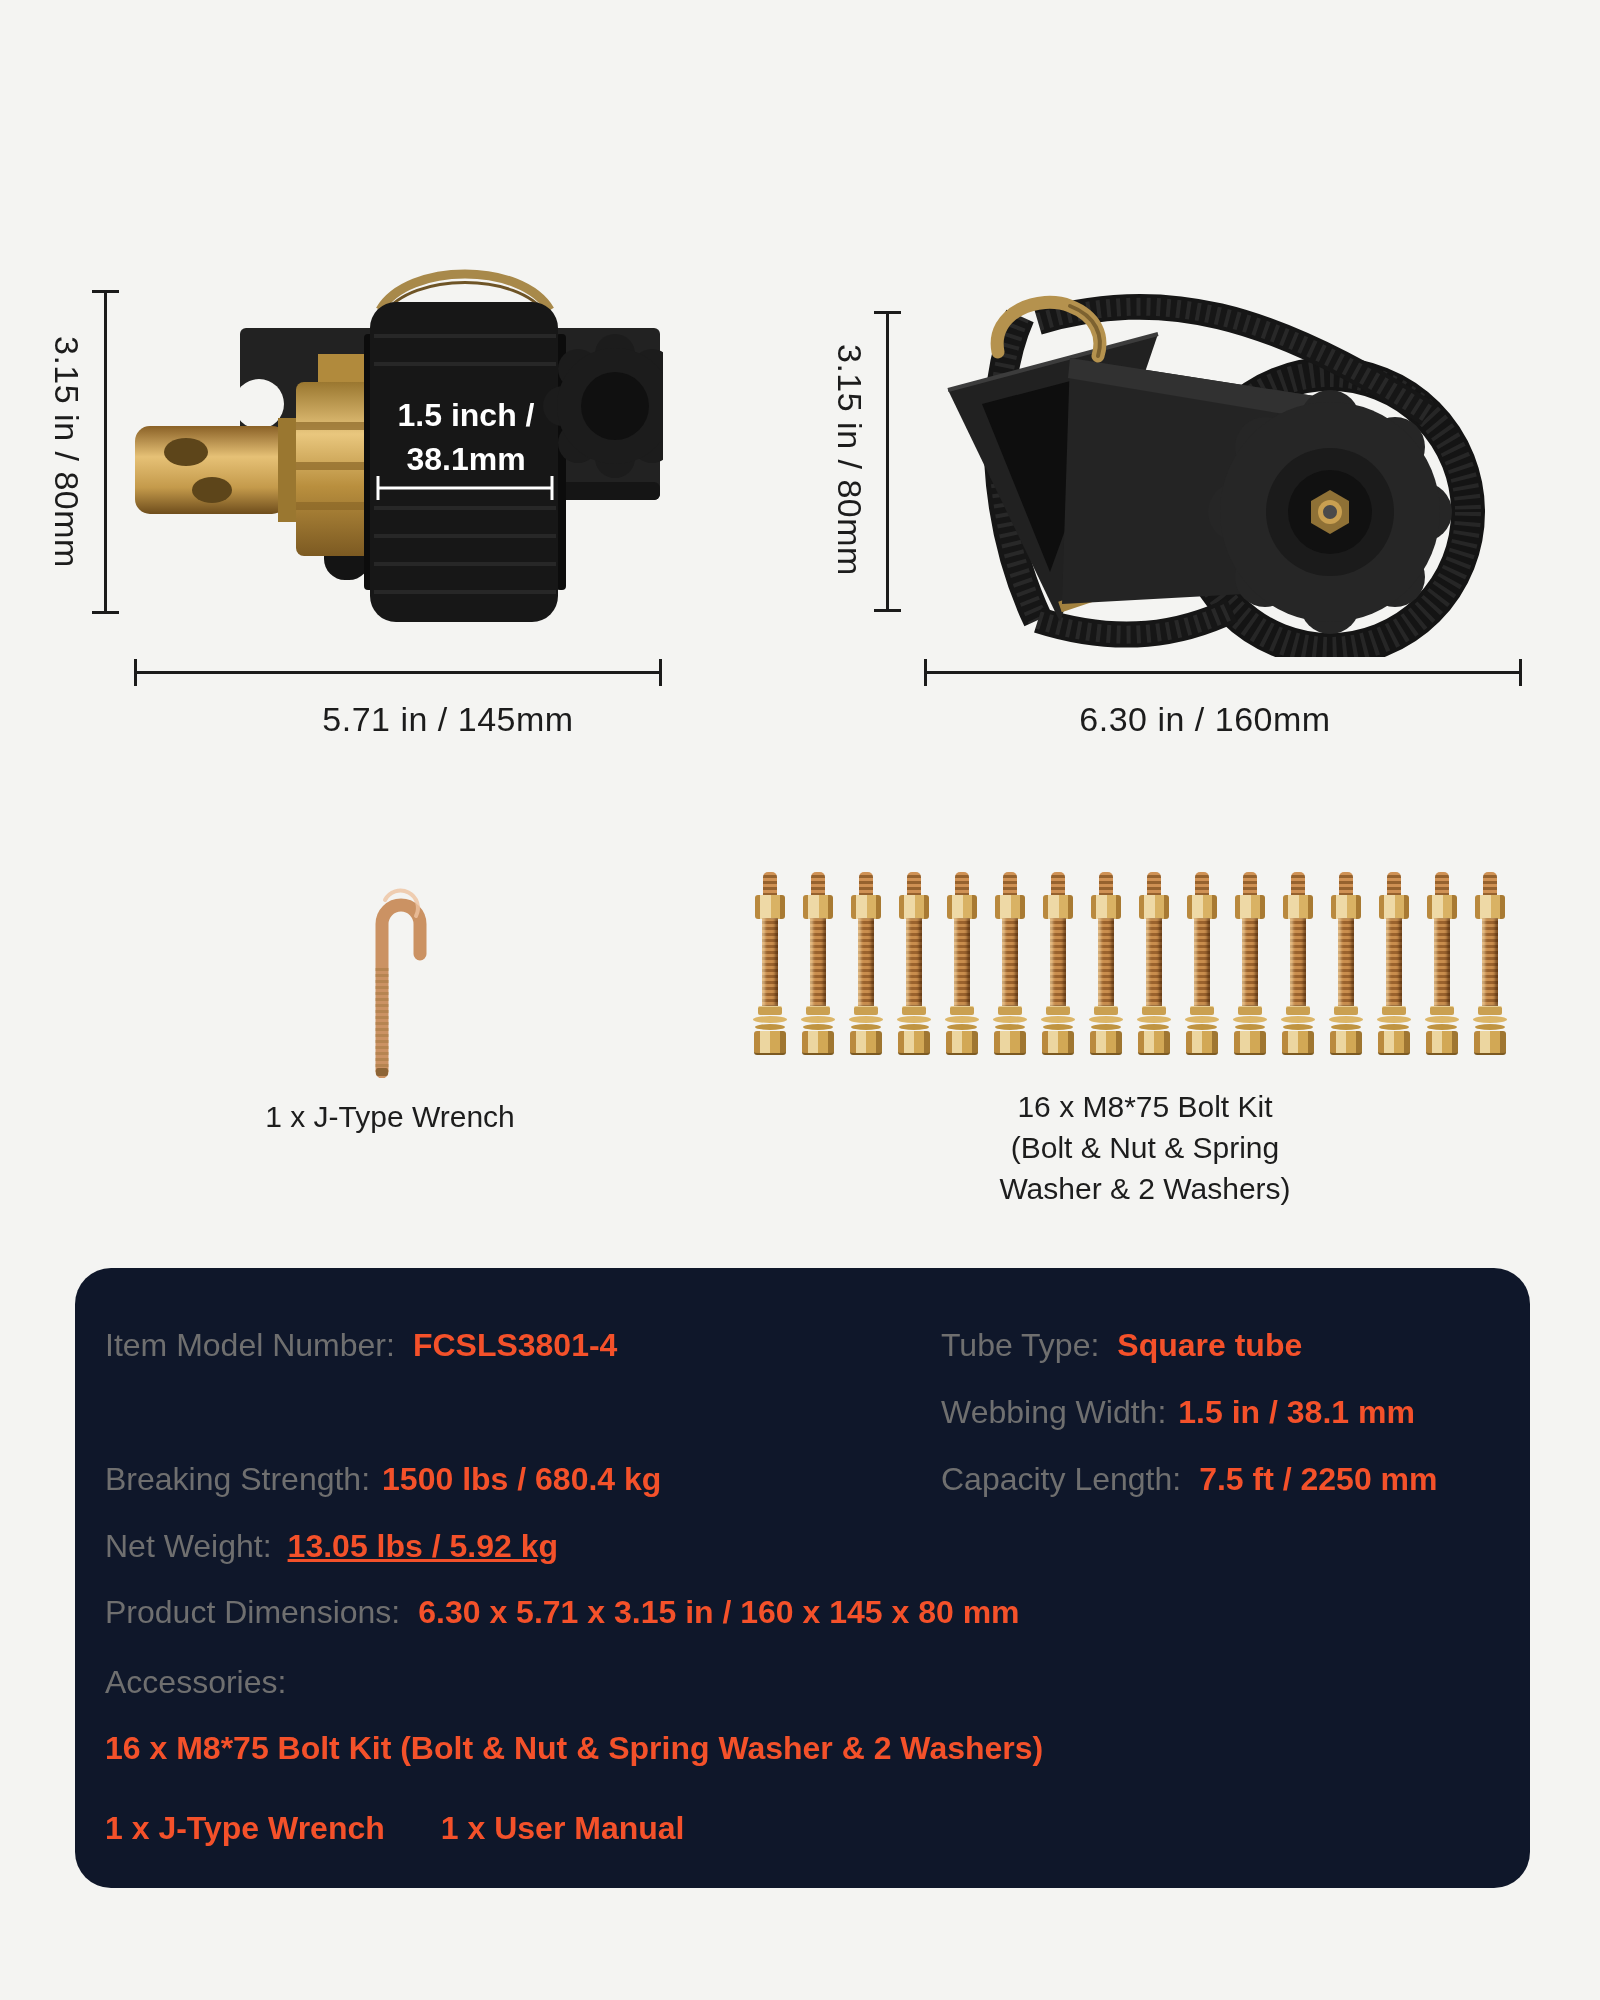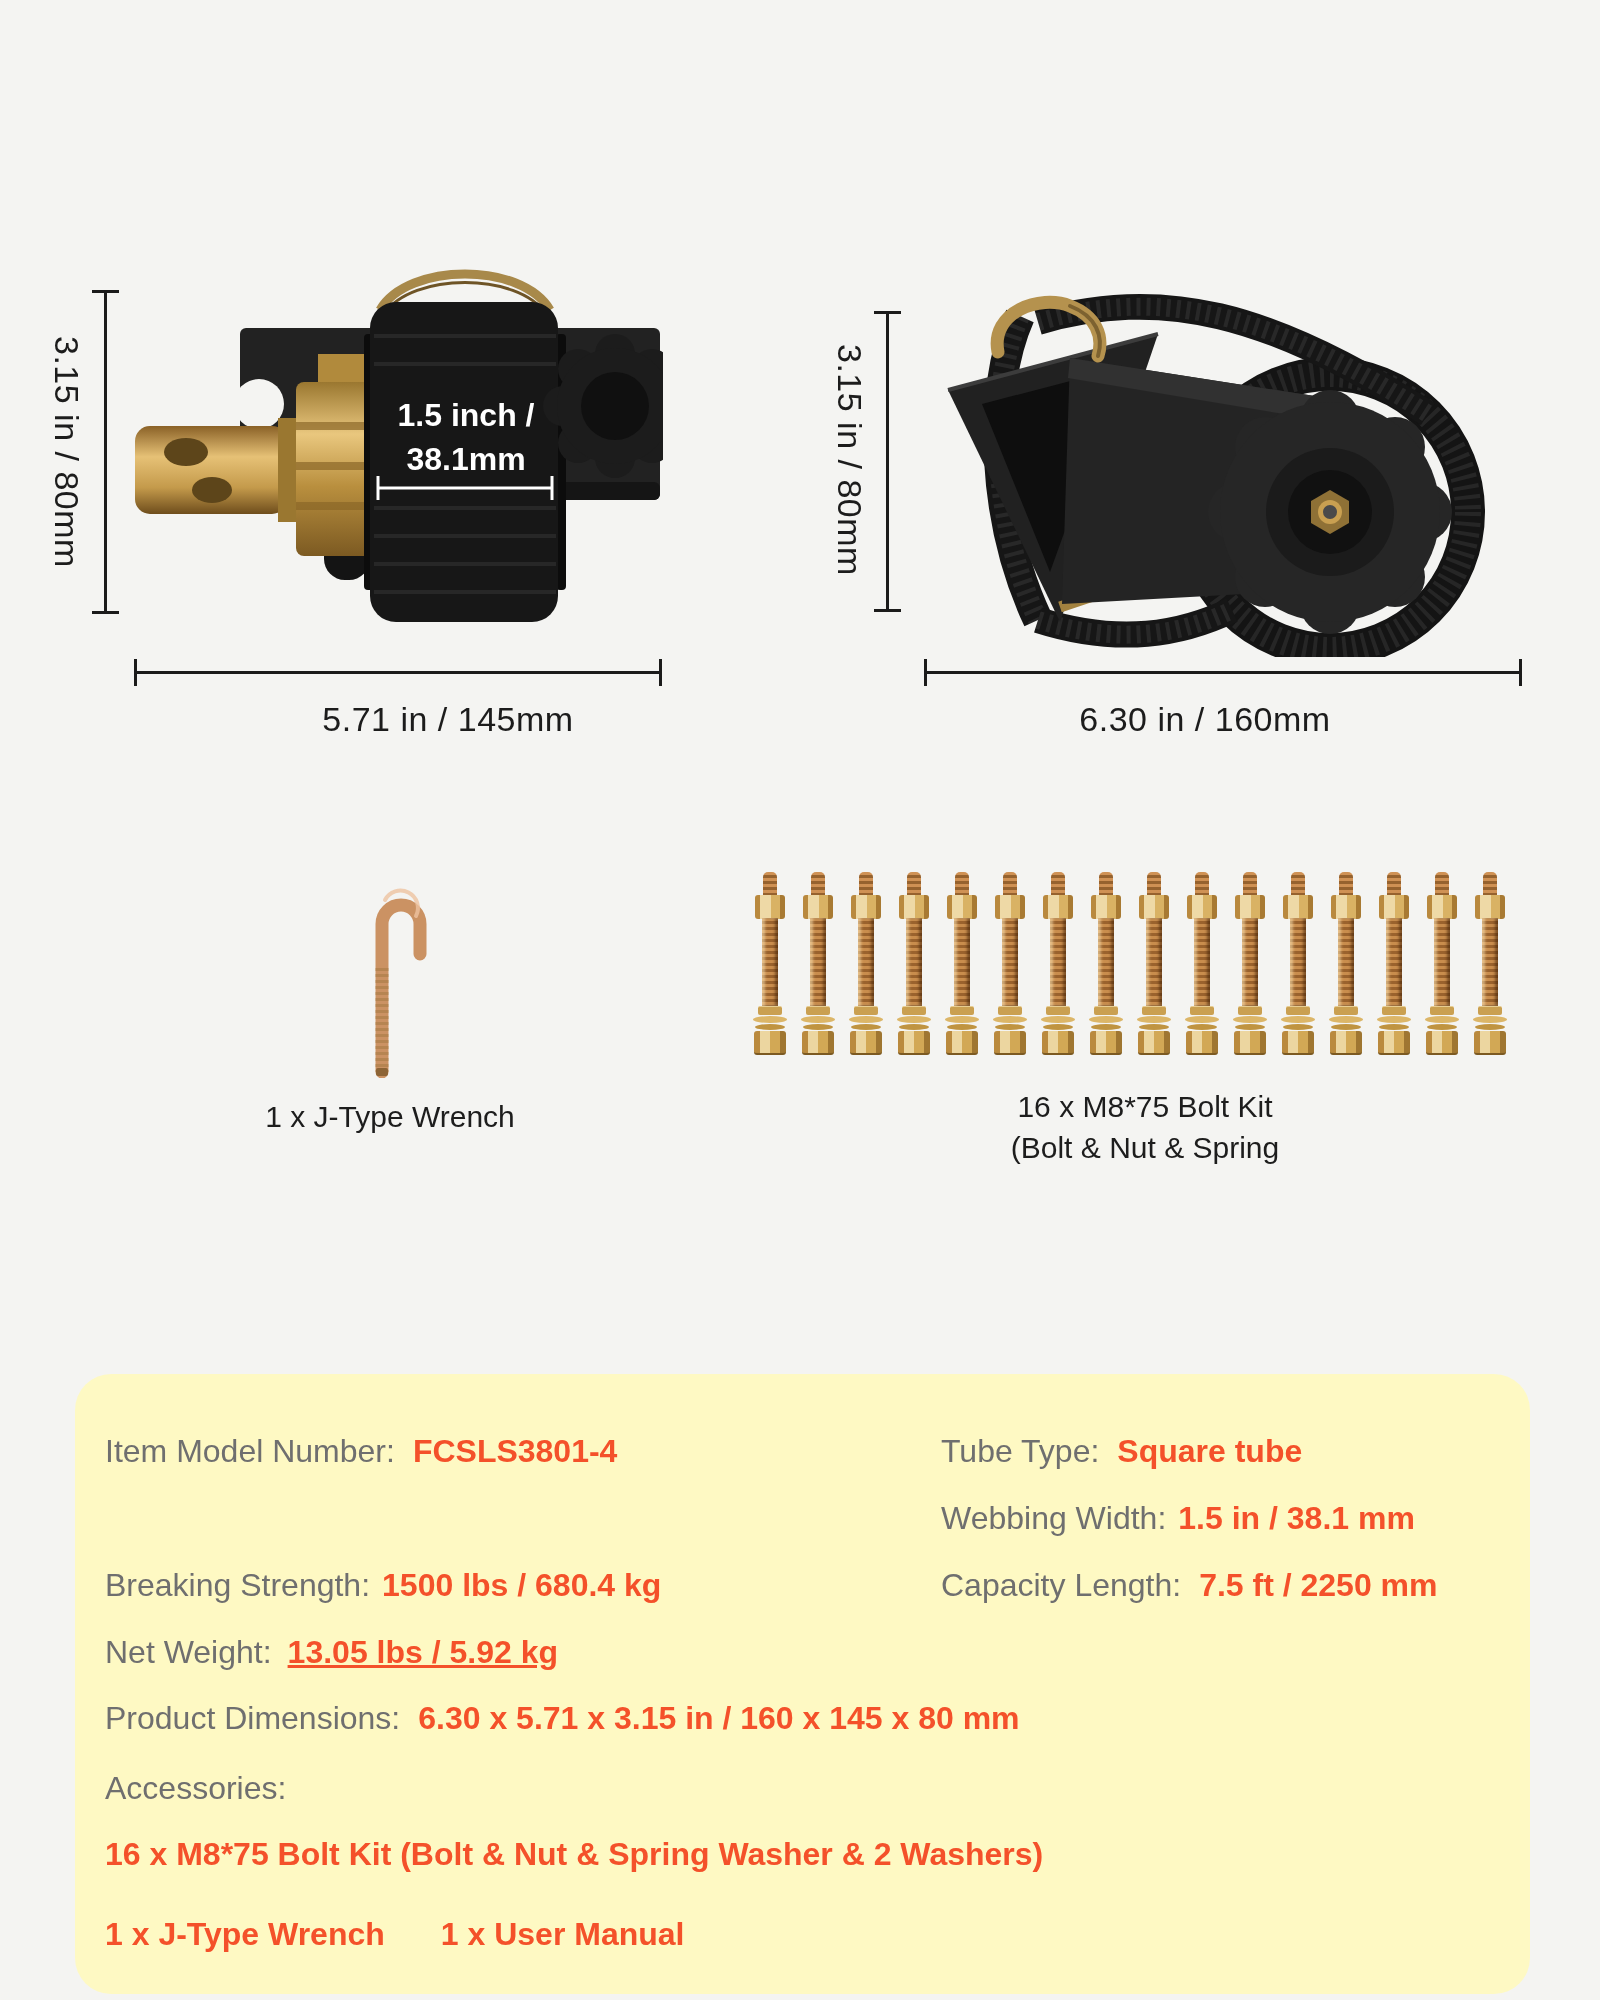--- a/index.html
+++ b/index.html
@@ -60,22 +60,22 @@
   .bolt-spring{width:24px;height:8px;margin:0 auto;background:#caa051;border-radius:2px;
     border-top:1px solid #e7cd92;}
   .bolt-washer1{width:34px;height:7px;margin:1px auto 0;background:#dcb668;border-radius:50%;}
   .bolt-washer2{width:30px;height:6px;margin:1px auto 0;background:#c09441;border-radius:50%;}
   .bolt-head{width:32px;height:22px;margin:1px auto 0;
     background:linear-gradient(90deg,#ba8a3e 0 20%,#ecd6a0 20% 50%,#d2a855 50% 80%,#9f7631 80%);
     border-radius:3px;border-bottom:2px solid #7c5a22;}
 
   
   .panel{
-    position:absolute;left:75px;top:1374px;width:1455px;height:620px;
-    background:#fef9c3;border-radius:36px;
+    position:absolute;left:75px;top:1268px;width:1455px;height:620px;
+    background:#0f172a;border-radius:36px;
   }
   .spec-row{position:absolute;font-size:32px;line-height:40px;white-space:nowrap;}
   .spec-label{color:#6f6f6f;}
   .spec-value{color:#f4512a;font-weight:700;margin-left:12px;}
   .spec-strong{color:#f4512a;font-weight:700;}
   .gap56{display:inline-block;width:56px;}
 </style>
 </head>
 <body>
 
@@ -356,20 +356,21 @@
       <div class="bolt-shaft"></div>
     <div class="bolt-spring"></div>
       <div class="bolt-washer1"></div>
     <div class="bolt-washer2"></div>
       <div class="bolt-head"></div>
   </div>
   </div>
 <div class="caption" style="left:895px;top:1086px;">
   <div>16 x M8*75 Bolt Kit</div>
   <div>(Bolt &amp; Nut &amp; Spring</div>
+  <div>Washer &amp; 2 Washers)</div>
 </div>
 
 <div class="panel">
 
   <div class="spec-row" style="left:30px;top:57px;">
     <span class="spec-label">Item Model Number:</span><span class="spec-value" style="margin-left:18px;">FCSLS3801-4</span>
   </div>
   <div class="spec-row" style="left:866px;top:57px;">
     <span class="spec-label">Tube Type:</span><span class="spec-value" style="margin-left:18px;">Square tube</span>
   </div>

